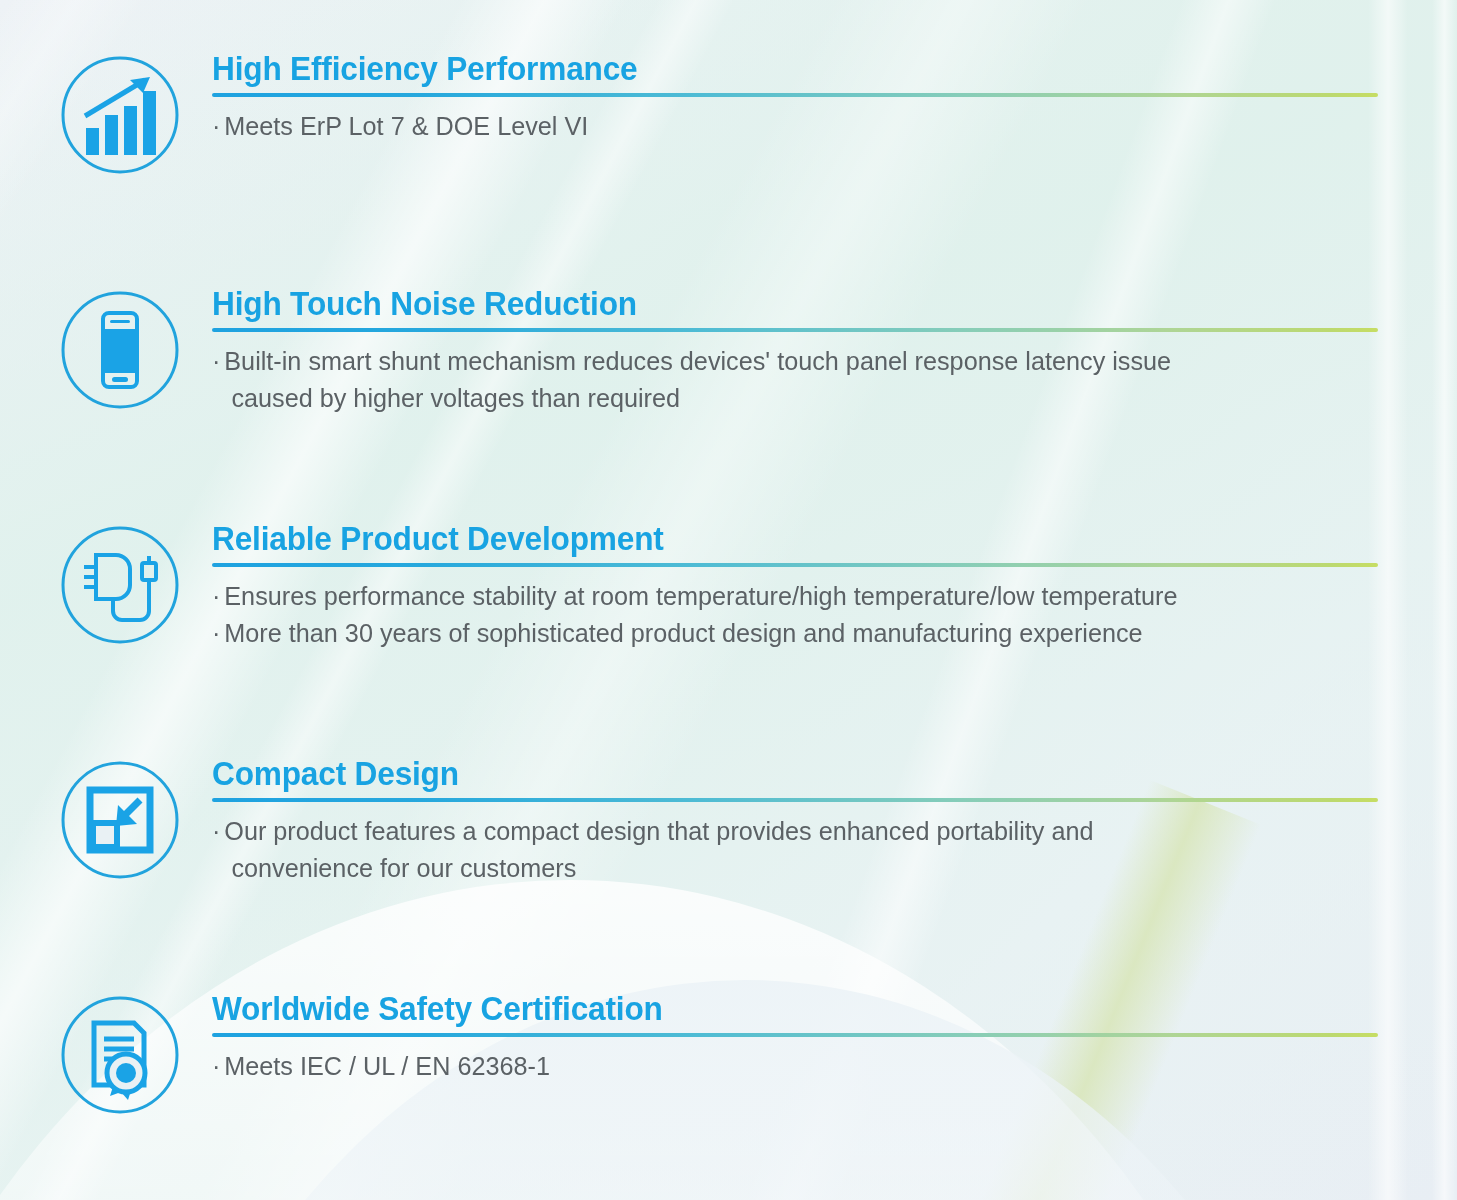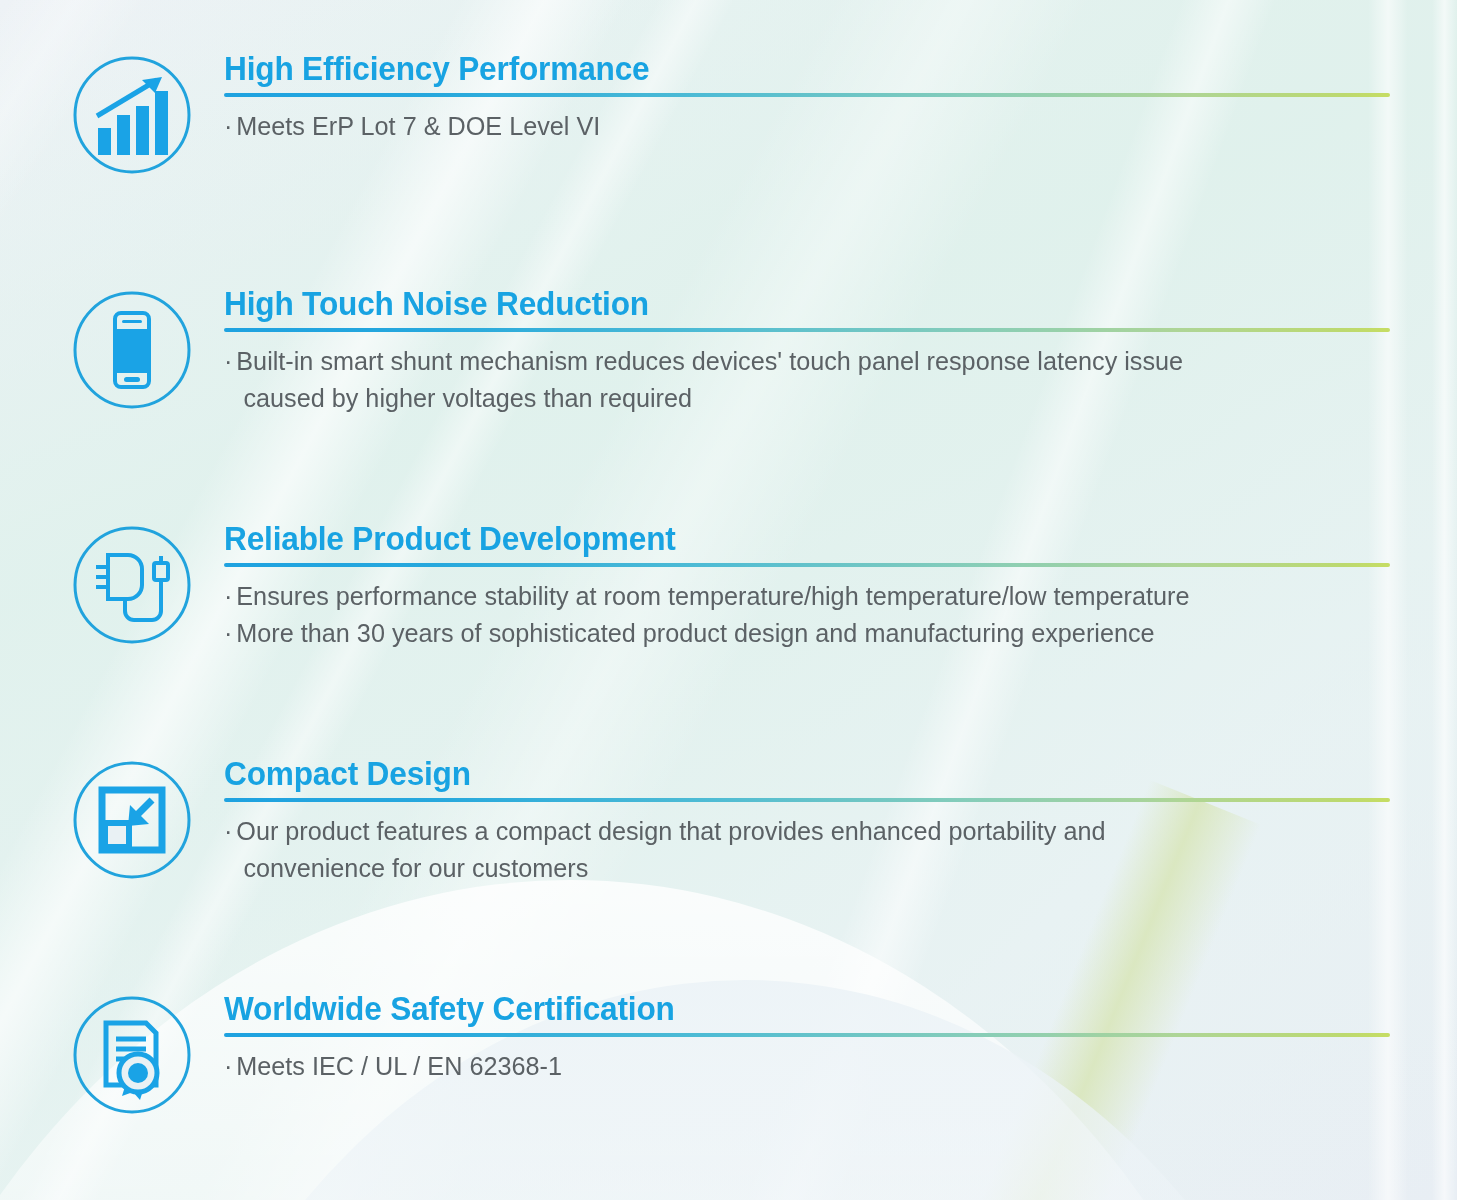--- a/index.html
+++ b/index.html
@@ -50,21 +50,21 @@
     background:linear-gradient(180deg, rgba(236,243,247,.9) 0%, rgba(240,245,249,.3) 55%, rgba(255,255,255,0) 100%);
   }
   .bg-vstripe{
     position:absolute; top:0; bottom:0;
     background:linear-gradient(90deg, rgba(255,255,255,0), rgba(255,255,255,.6), rgba(255,255,255,0));
   }
   .v1{ left:1368px; width:40px; }
   .v2{ left:1432px; width:25px; }
 
   
-  .sheet{ position:absolute; inset:0;margin-left:12px; }
+  .sheet{ position:absolute; inset:0; }
 
   .feature{
     position:absolute;
     left:0;
     width:1457px;
   }
   .icon-wrap{
     position:absolute;
     left:55px;
     top:0;

